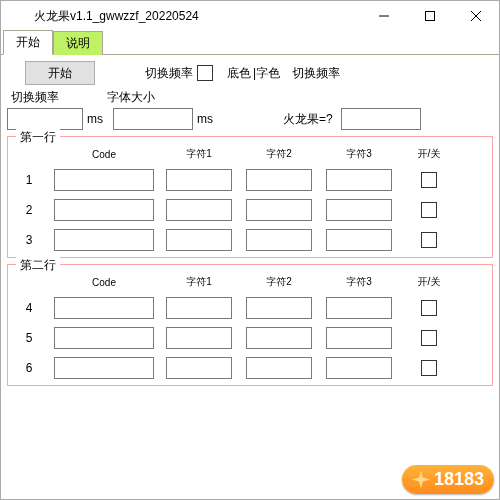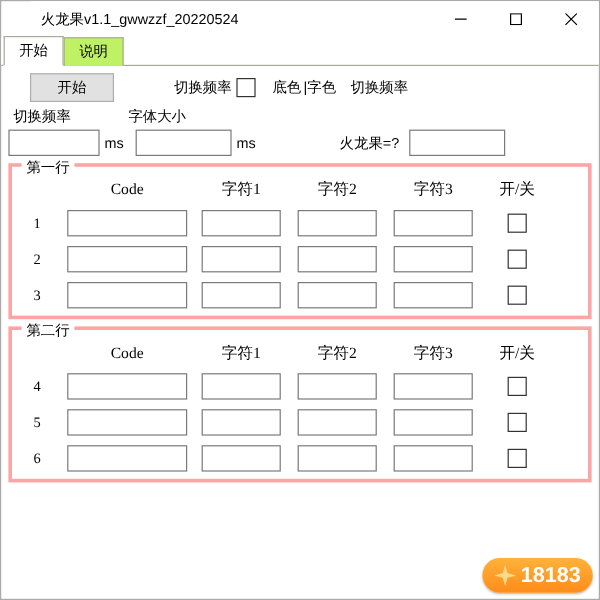--- a/index.html
+++ b/index.html
@@ -90,42 +90,41 @@
     display: inline-block;
   }
   .swatch {
     width: 20px; height: 18px;
     border: 1px solid #555;
     display: inline-block;
   }
   .row { display: flex; align-items: center; }
   .gap { display: inline-block; }
   .group {
-    border: 3px solid #fca5a5;
+    border: 1px solid #fca5a5;
     margin-top: 6px;
     position: relative;
     padding: 10px 6px 6px 6px;
-    font-family: Liberation Serif, serif;
   }
   .group > .legend {
     position: absolute;
     top: -8px; left: 8px;
     background: #fff;
     padding: 0 4px;
     font-size: 12px;
   }
   .grid {
     display: grid;
     grid-template-columns: 30px 100px 70px 70px 70px 50px;
     column-gap: 10px;
     row-gap: 8px;
     align-items: center;
     justify-items: center;
   }
-  .grid .hdr { font-size: 13px; }
+  .grid .hdr { font-size: 10px; }
   .grid .rownum { font-size: 12px; }
   .grid .txt.code { width: 100px; }
   .grid .txt.ch   { width: 66px; }
   .watermark {
     position: absolute;
     right: 6px;
     bottom: 6px;
     pointer-events: none;
   }
   .wm-badge {

